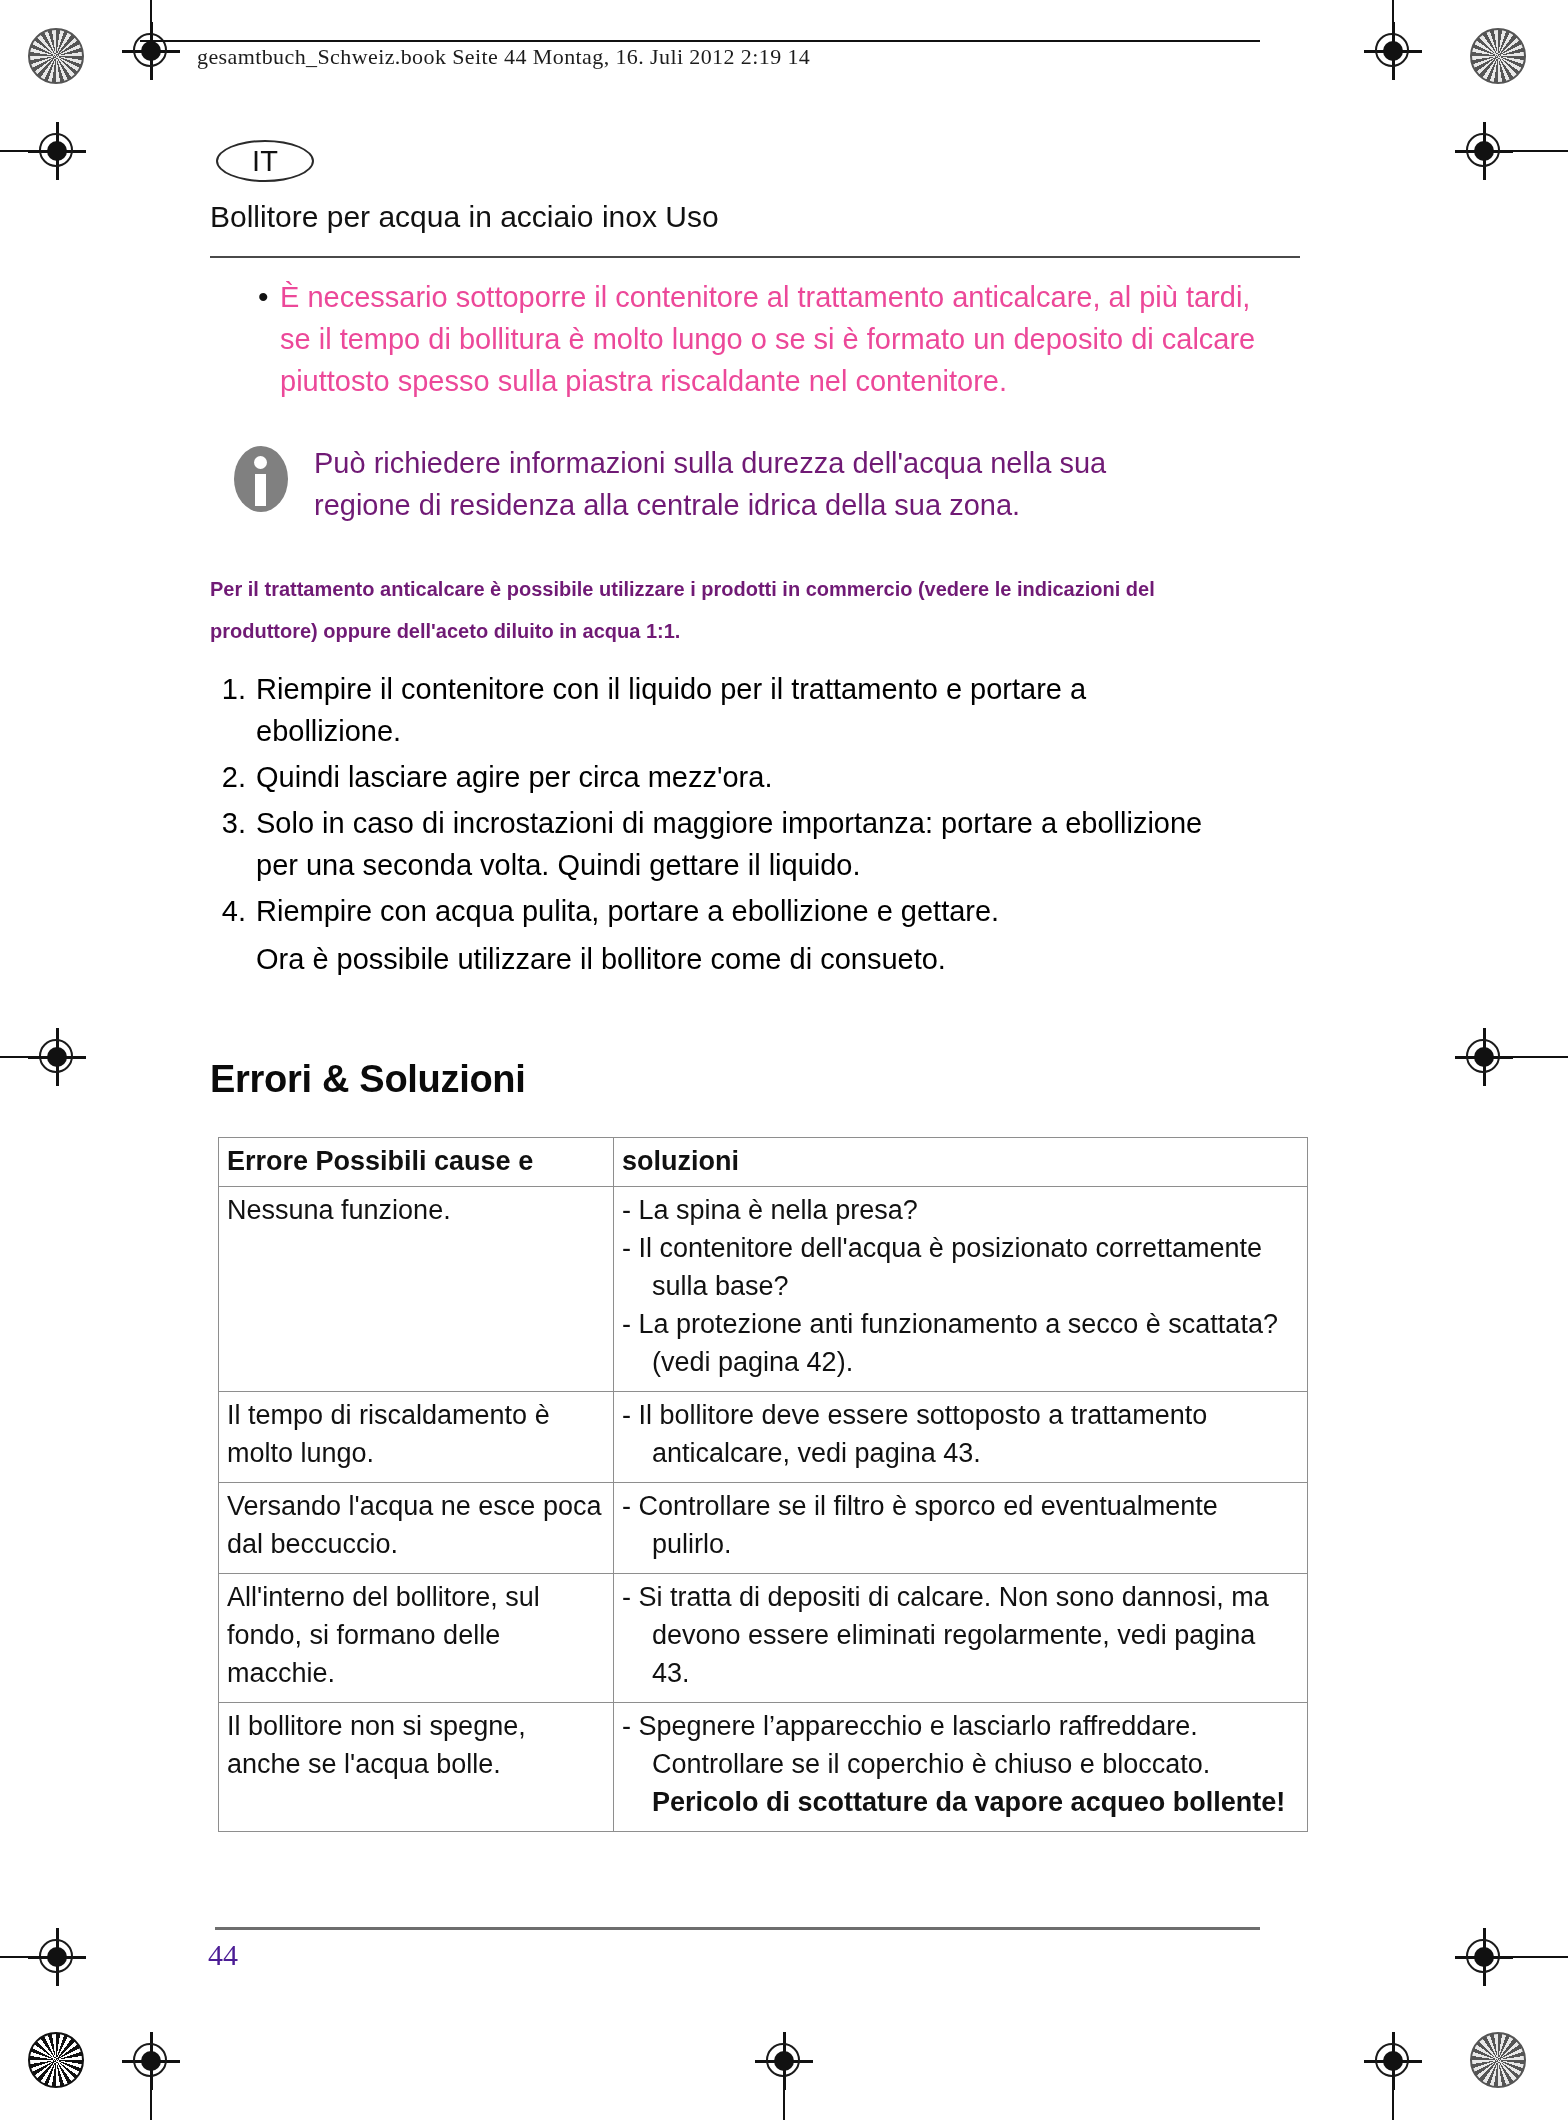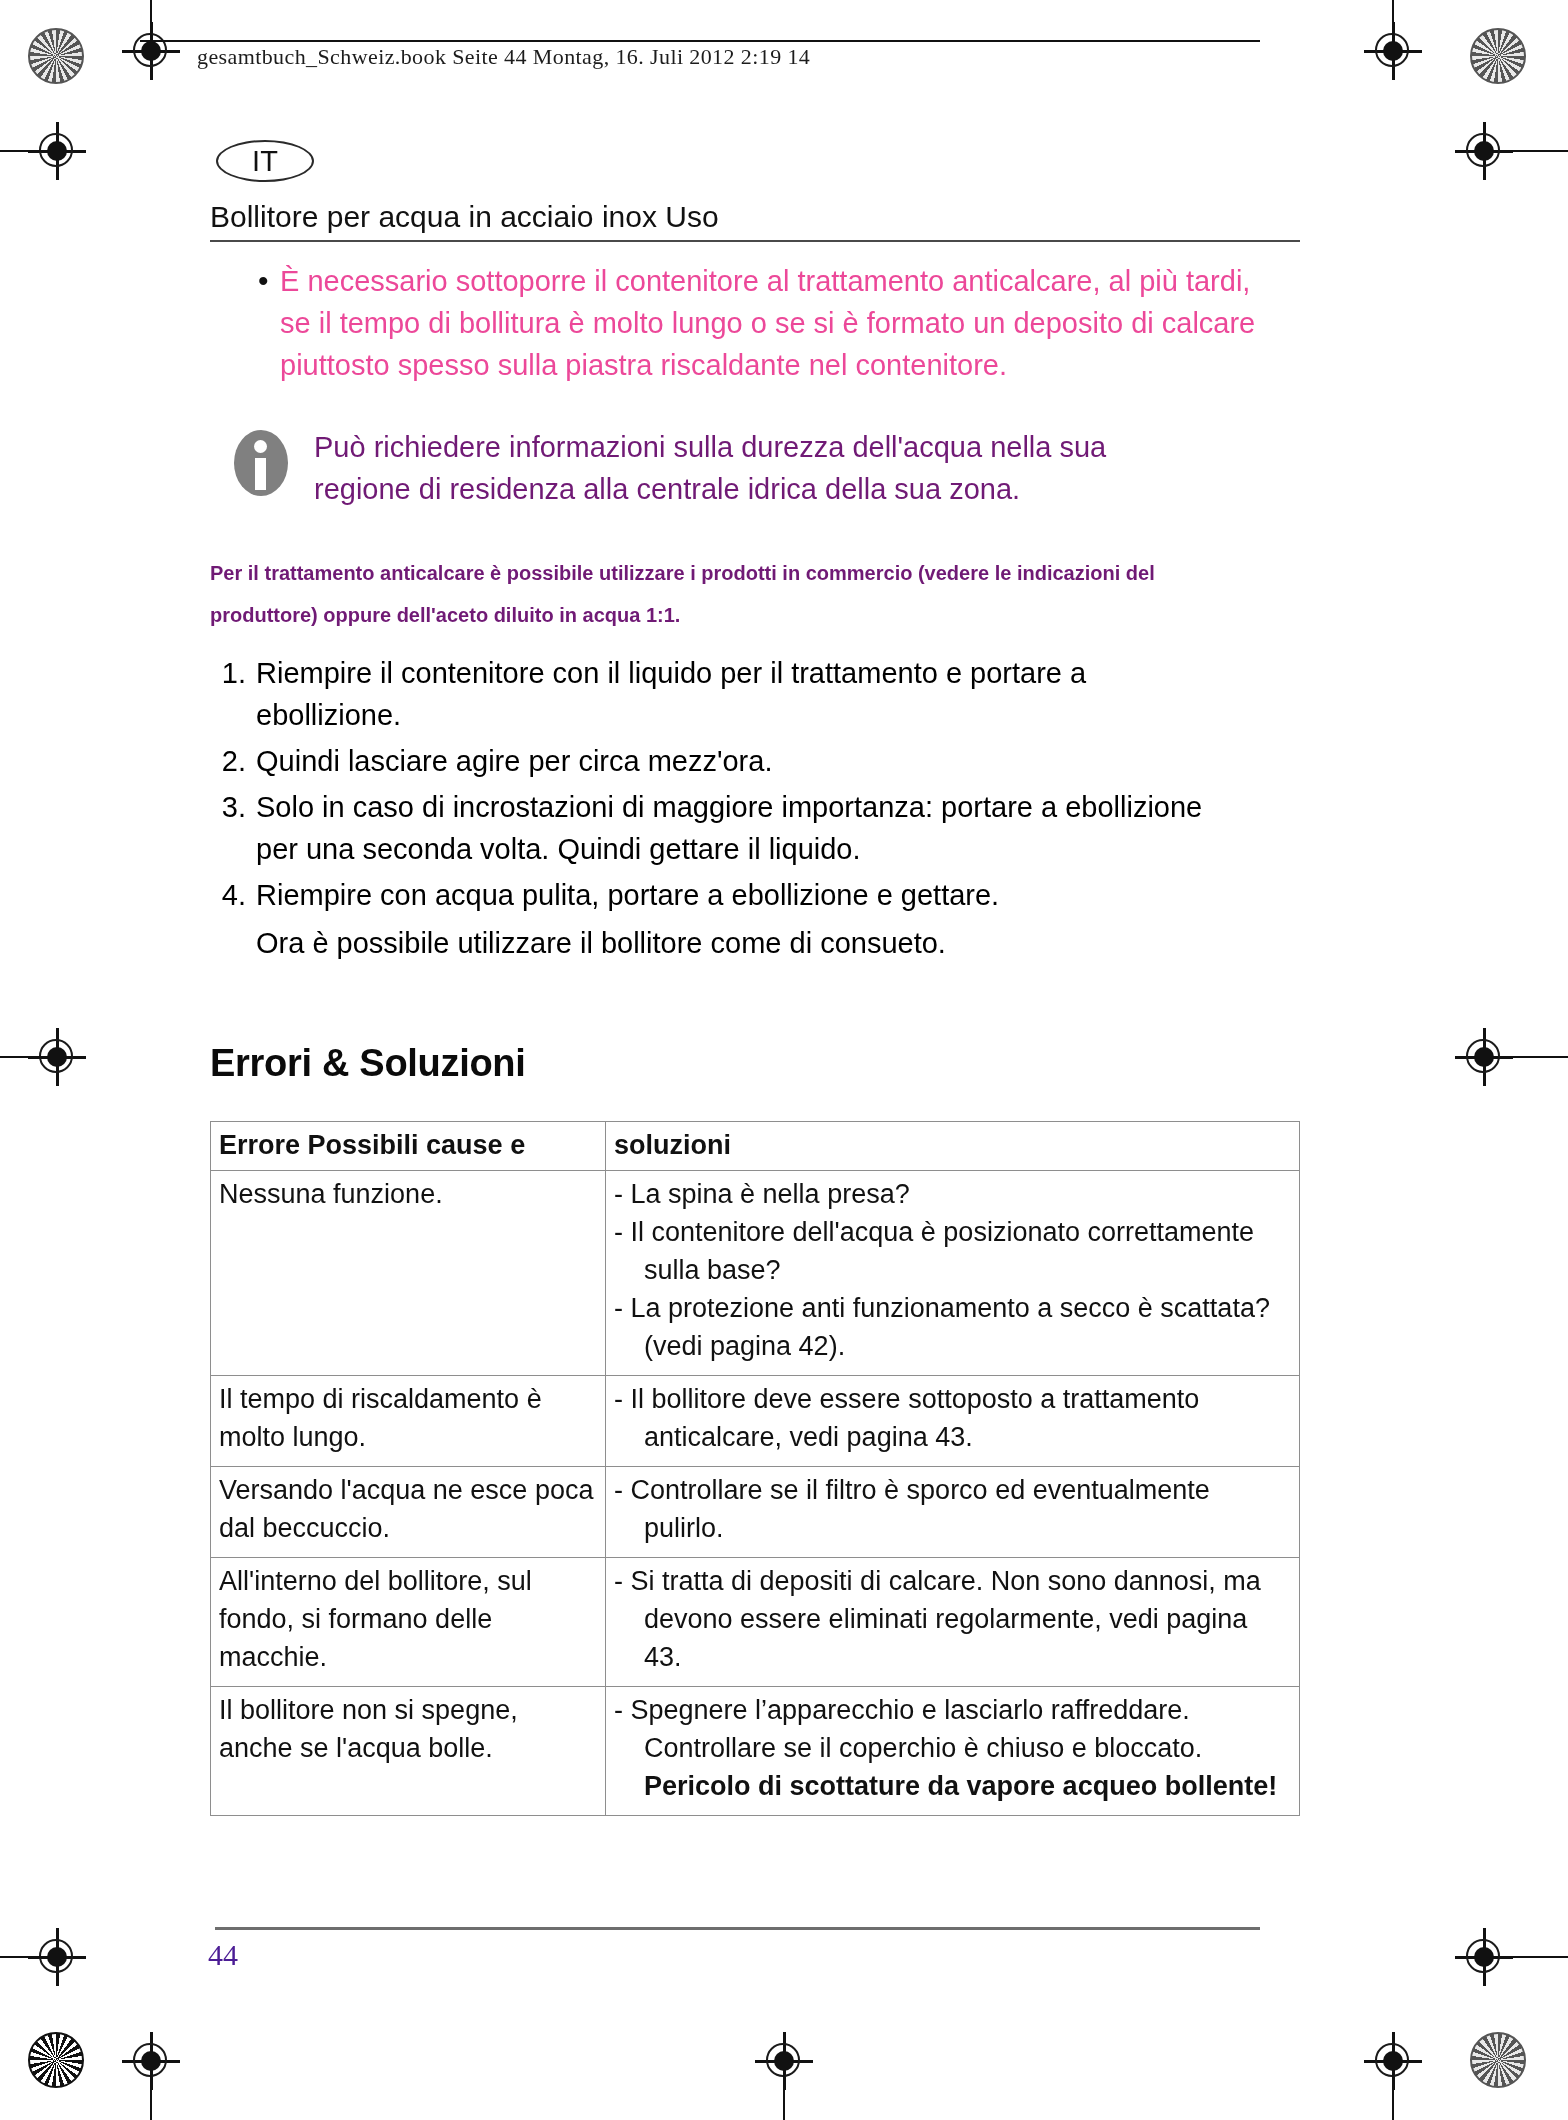--- a/index.html
+++ b/index.html
@@ -116,21 +116,21 @@
     font-size: 29px;
     color: #111111;
     box-sizing: border-box;
     margin-left: 6px;
   }
 
   .doc-title {
     margin-top: 18px;
     font-size: 30px;
     color: #111111;
-    padding-bottom: 6px;
+    padding-bottom: 22px;
     border-bottom: 2.5px solid #4a4a4a;
     width: 1090px;
     box-sizing: border-box;
   }
 
   .bullet-block {
     display: flex;
     margin-top: 18px;
     margin-left: 48px;
   }
@@ -232,20 +232,21 @@
     color: #0b0b0b;
     letter-spacing: -0.3px;
   }
 
   
   table.errors {
     margin-top: 36px;
     border-collapse: collapse;
     width: 1055px;
     table-layout: fixed;
+    margin-left: 8px;
   }
   table.errors td {
     border: 1.5px solid #8e8e8e;
     vertical-align: top;
     padding: 4px 8px 10px 8px;
     font-size: 27px;
     line-height: 38px;
     color: #111111;
   }
   table.errors td.c1 { width: 378px; }

